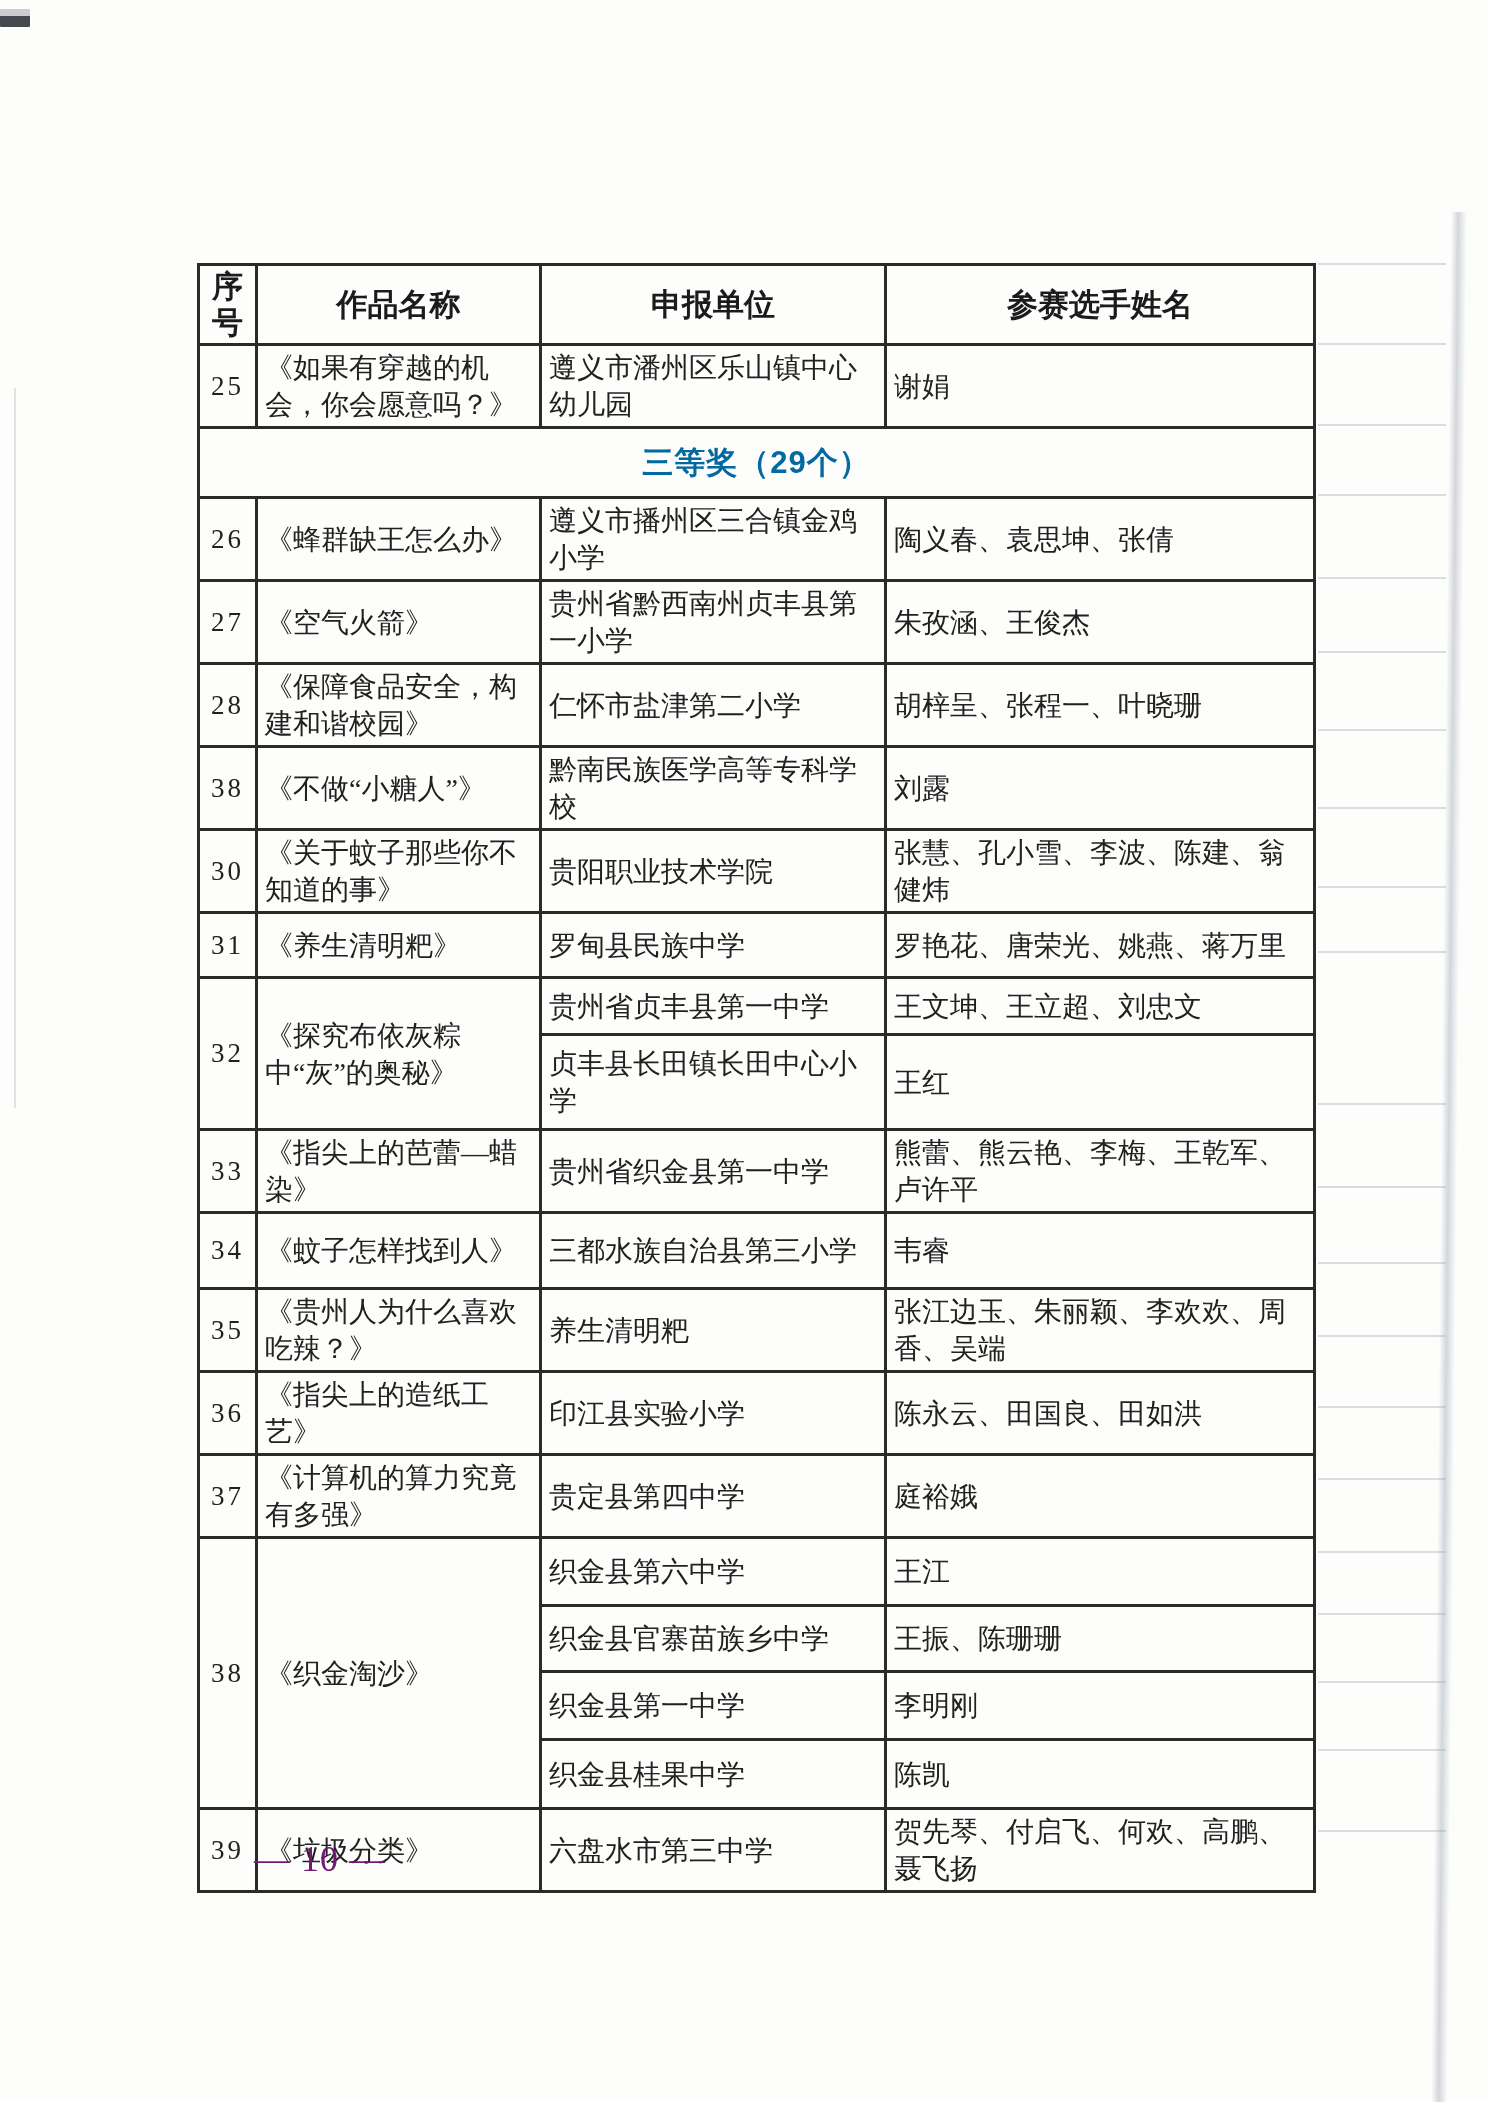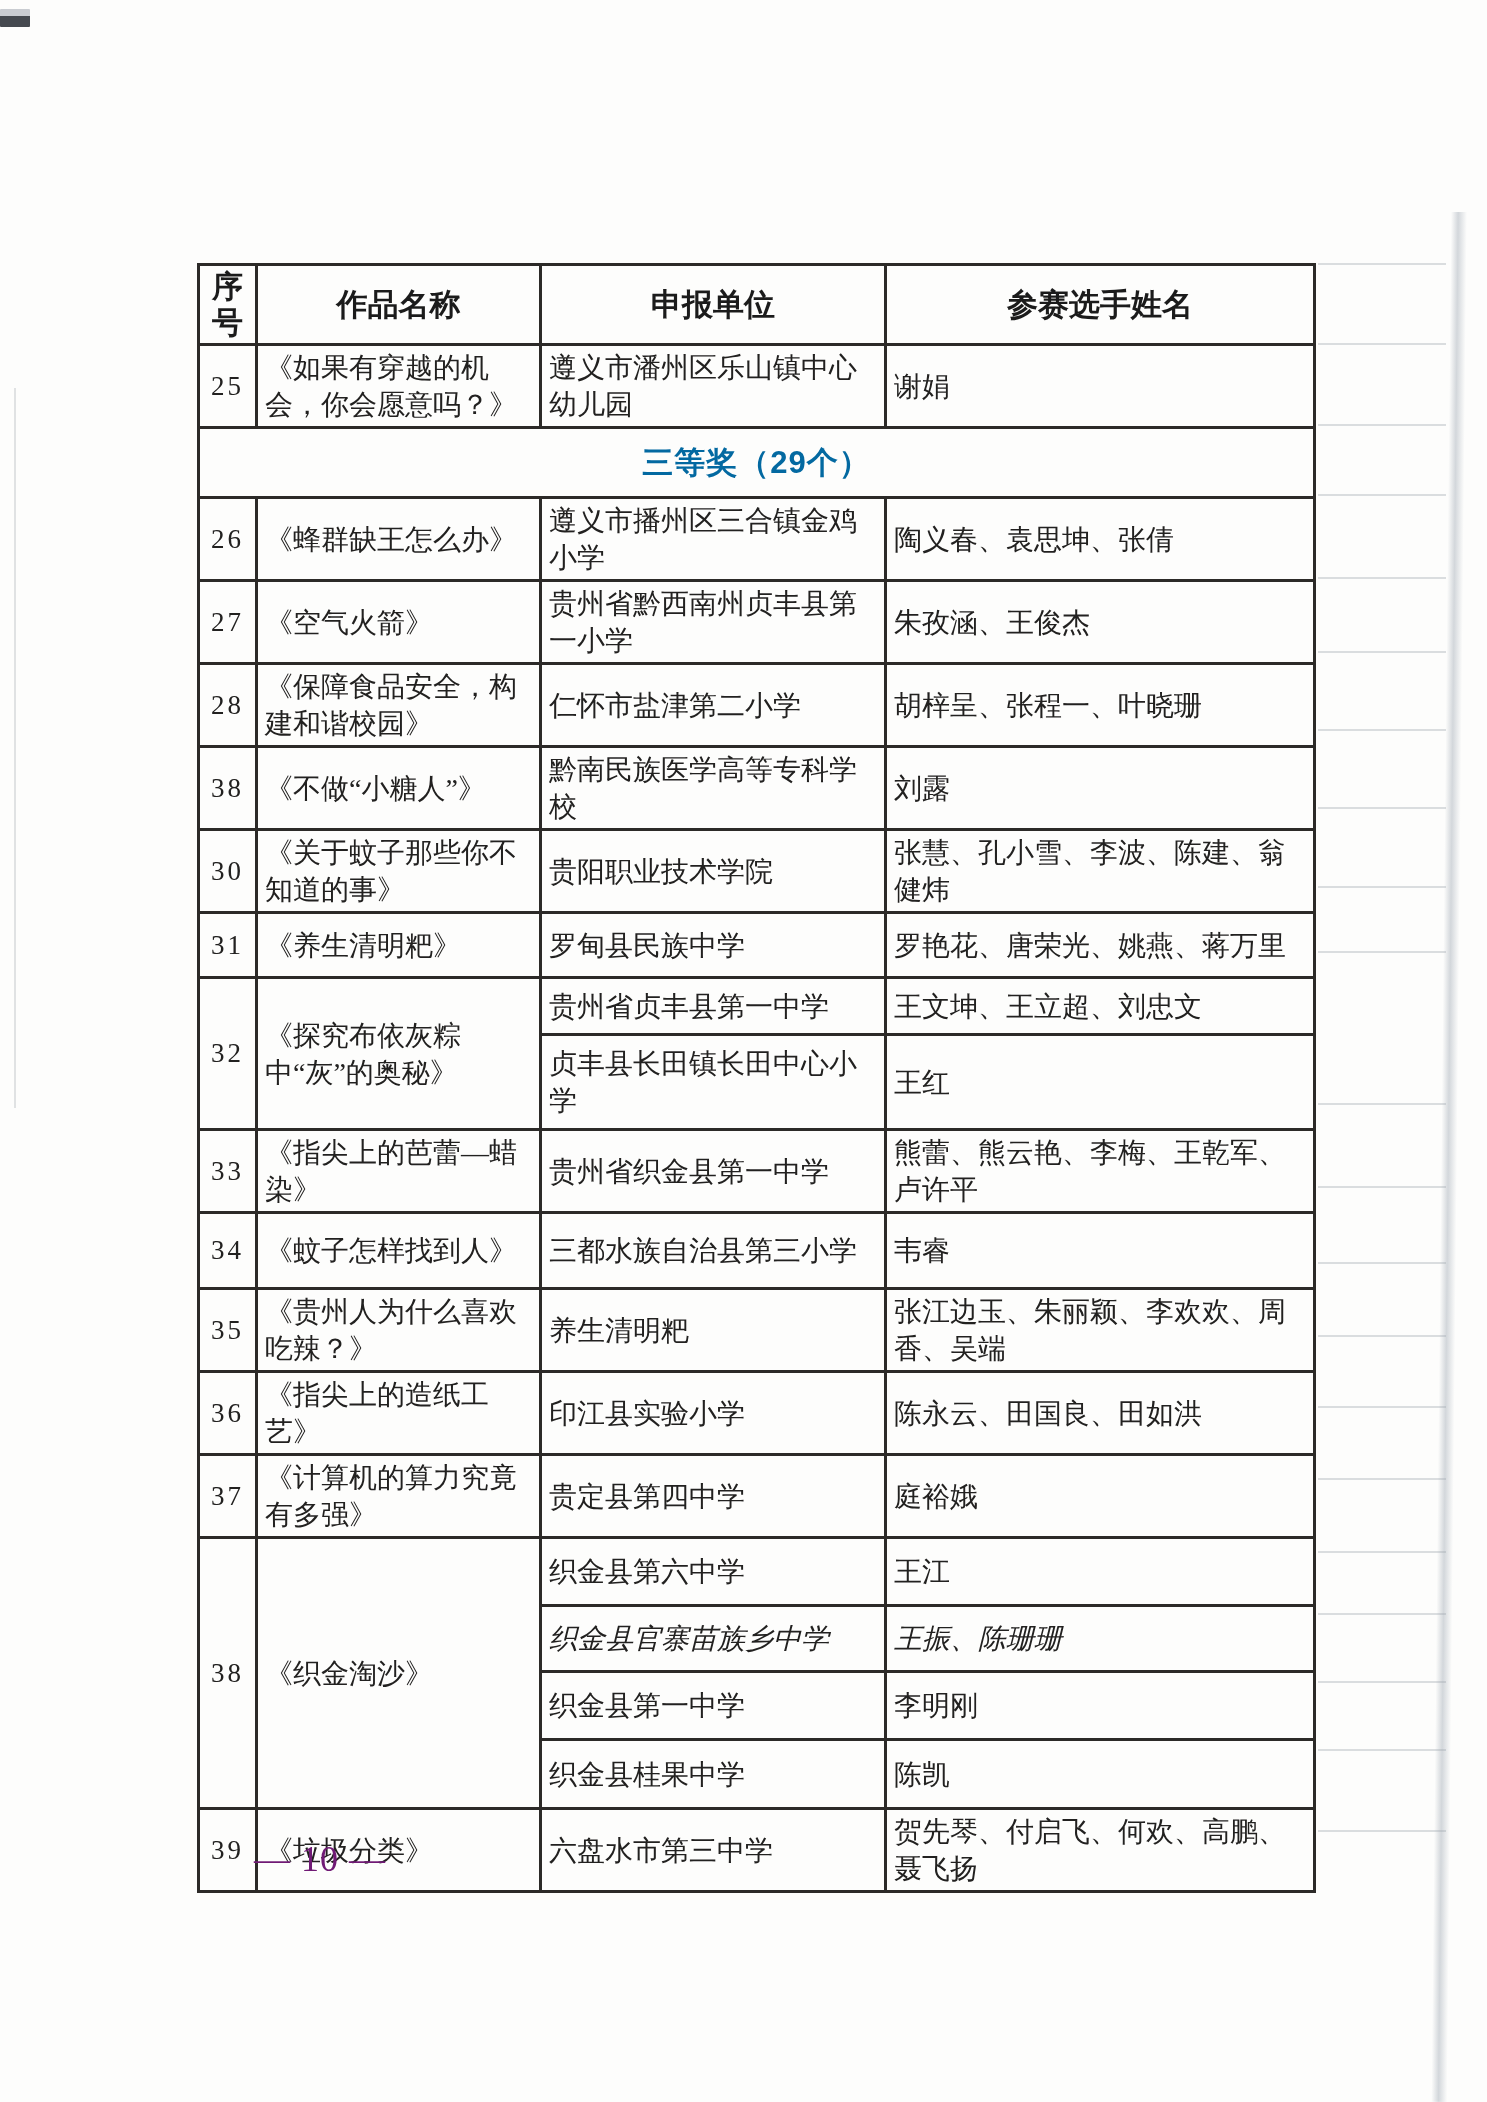--- a/index.html
+++ b/index.html
@@ -189,21 +189,21 @@
           <td class="title" rowspan="1">《计算机的算力究竟有多强》</td>
           <td class="unit">贵定县第四中学</td>
           <td class="names">庭裕娥</td>
         </tr>
         <tr style="height: 68px;">
           <td class="no" rowspan="4">38</td>
           <td class="title" rowspan="4">《织金淘沙》</td>
           <td class="unit">织金县第六中学</td>
           <td class="names">王江</td>
         </tr>
-        <tr style="height: 66px; font-style: italic;">
+        <tr style="height: 66px;">
           <td class="unit">织金县官寨苗族乡中学</td>
           <td class="names">王振、陈珊珊</td>
         </tr>
         <tr style="height: 68px;">
           <td class="unit">织金县第一中学</td>
           <td class="names">李明刚</td>
         </tr>
         <tr style="height: 69px;">
           <td class="unit">织金县桂果中学</td>
           <td class="names">陈凯</td>

